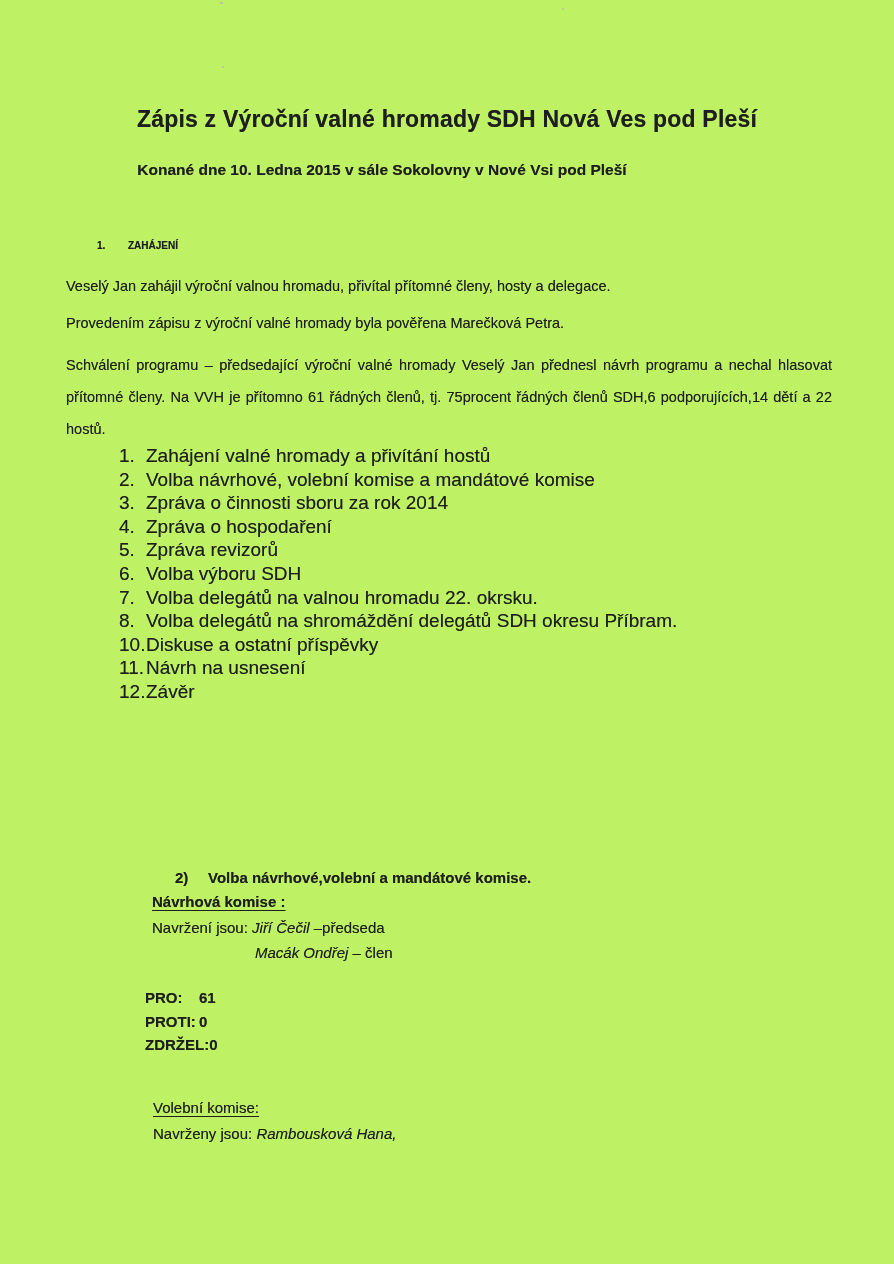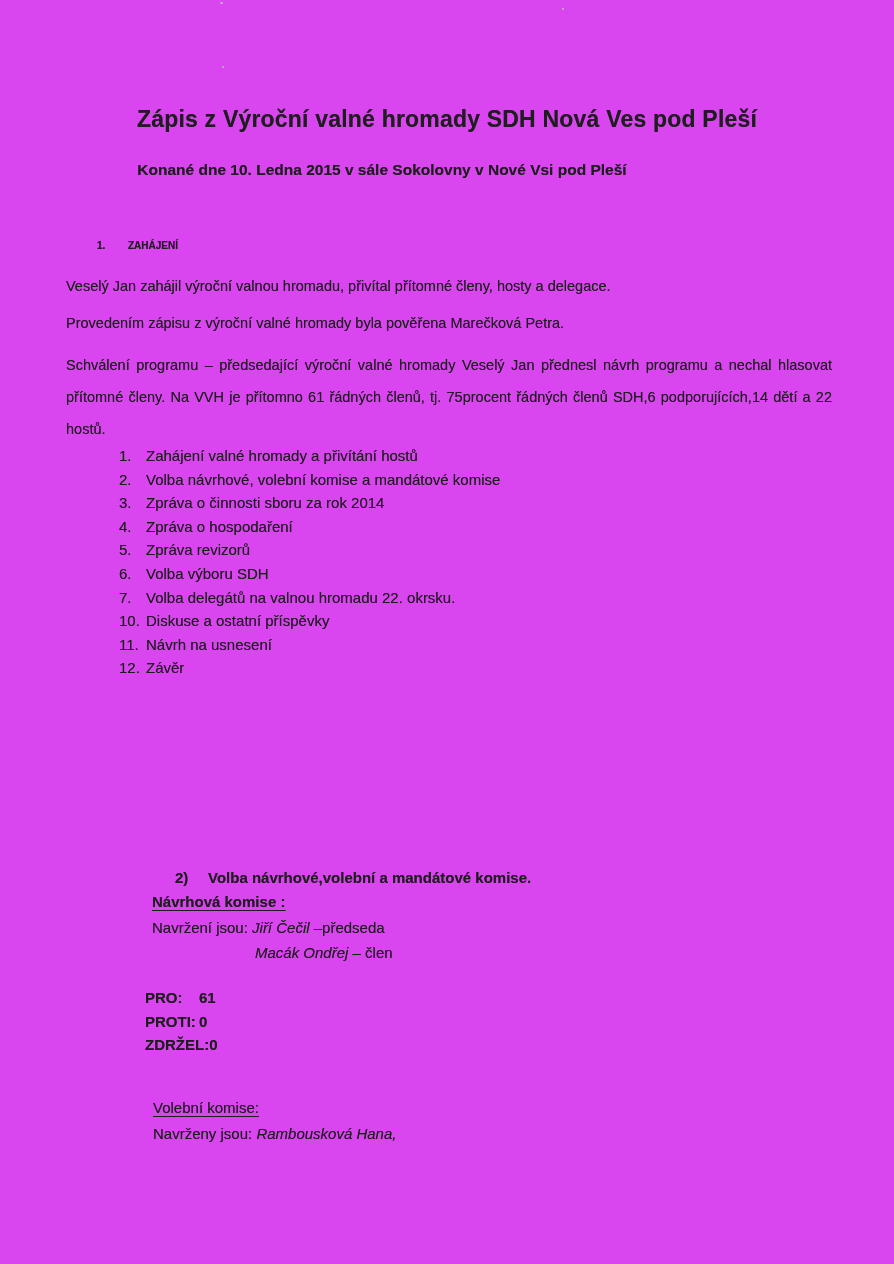--- a/index.html
+++ b/index.html
@@ -5,21 +5,21 @@
   html, body {
     margin: 0;
     padding: 0;
     background: #e8e8e8;
   }
   .page {
     position: relative;
     width: 894px;
     height: 1264px;
     margin: 0 auto;
-    background: #d946ef;
+    background: #bef264;
     overflow: hidden;
     font-family: "Liberation Sans", sans-serif;
     color: #1e1e1e;
     text-shadow: 0 0 0.4px rgba(20,20,20,0.55);
   }
   .abs { position: absolute; }
   .doc-title {
     top: 106px;
     left: 0;
     width: 894px;
@@ -49,21 +49,21 @@
     font-size: 14.5px;
     line-height: 20px;
   }
   .para.p1 { top: 276px; }
   .para.p2 { top: 313px; }
   .para.p3 { top: 349px; line-height: 32px; text-align: justify; }
   .agenda {
     top: 444px;
     left: 119px;
     width: 620px;
-    font-size: 15px;
+    font-size: 19px;
   }
   .agenda-row { line-height: 23.6px; white-space: nowrap; }
   .agenda-row .num { display: inline-block; width: 27px; }
   .votes1 {
     top: 733px;
     left: 93px;
     font-size: 15px;
     font-weight: bold;
   }
   .votes1 .vote-line { line-height: 19px; margin-bottom: 20px; }
@@ -121,20 +121,21 @@
   <div class="abs para p3">Schválení programu – předsedající výroční valné hromady Veselý Jan přednesl návrh programu a nechal hlasovat přítomné členy. Na VVH je přítomno 61 řádných členů, tj. 75procent řádných členů SDH,6 podporujících,14 dětí a 22 hostů.</div>
 
   <div class="abs agenda">
     <div class="agenda-row"><span class="num">1.</span><span>Zahájení valné hromady a přivítání hostů</span></div>
     <div class="agenda-row"><span class="num">2.</span><span>Volba návrhové, volební komise a mandátové komise</span></div>
     <div class="agenda-row"><span class="num">3.</span><span>Zpráva o činnosti sboru za rok 2014</span></div>
     <div class="agenda-row"><span class="num">4.</span><span>Zpráva o hospodaření</span></div>
     <div class="agenda-row"><span class="num">5.</span><span>Zpráva revizorů</span></div>
     <div class="agenda-row"><span class="num">6.</span><span>Volba výboru SDH</span></div>
     <div class="agenda-row"><span class="num">7.</span><span>Volba delegátů na valnou hromadu 22. okrsku.</span></div>
+    <div class="agenda-row"><span class="num">8.</span><span>Volba delegátů na shromáždění delegátů SDH okresu Příbram.</span></div>
     <div class="agenda-row"><span class="num">10.</span><span>Diskuse a ostatní příspěvky</span></div>
     <div class="agenda-row"><span class="num">11.</span><span>Návrh na usnesení</span></div>
     <div class="agenda-row"><span class="num">12.</span><span>Závěr</span></div>
   </div>
 
 
   <div class="abs sec2-heading">
     <span class="num">2)</span><span>Volba návrhové,volební a mandátové komise.</span>
   </div>
 

